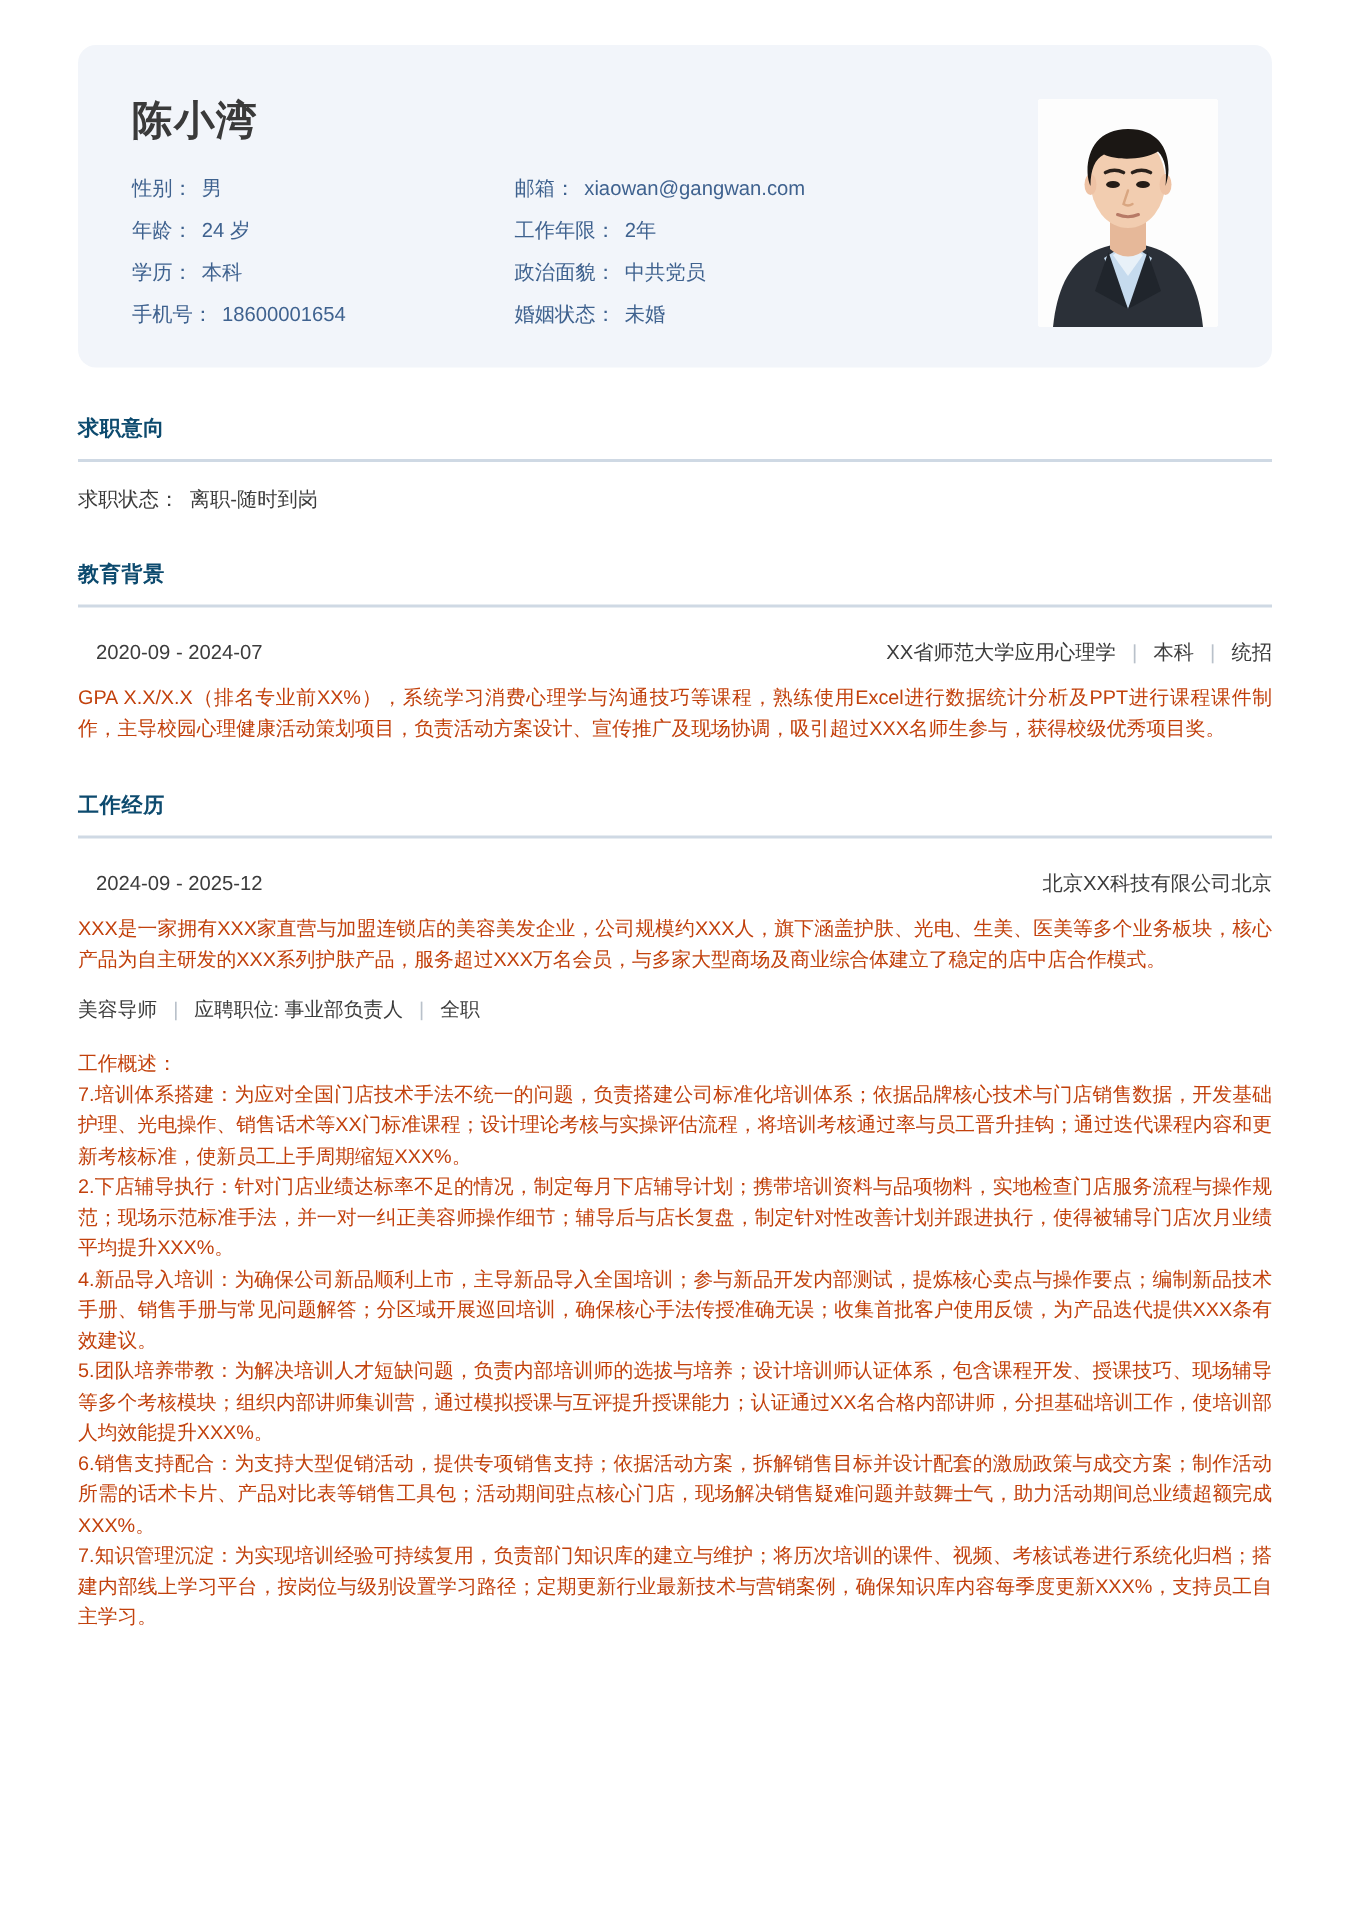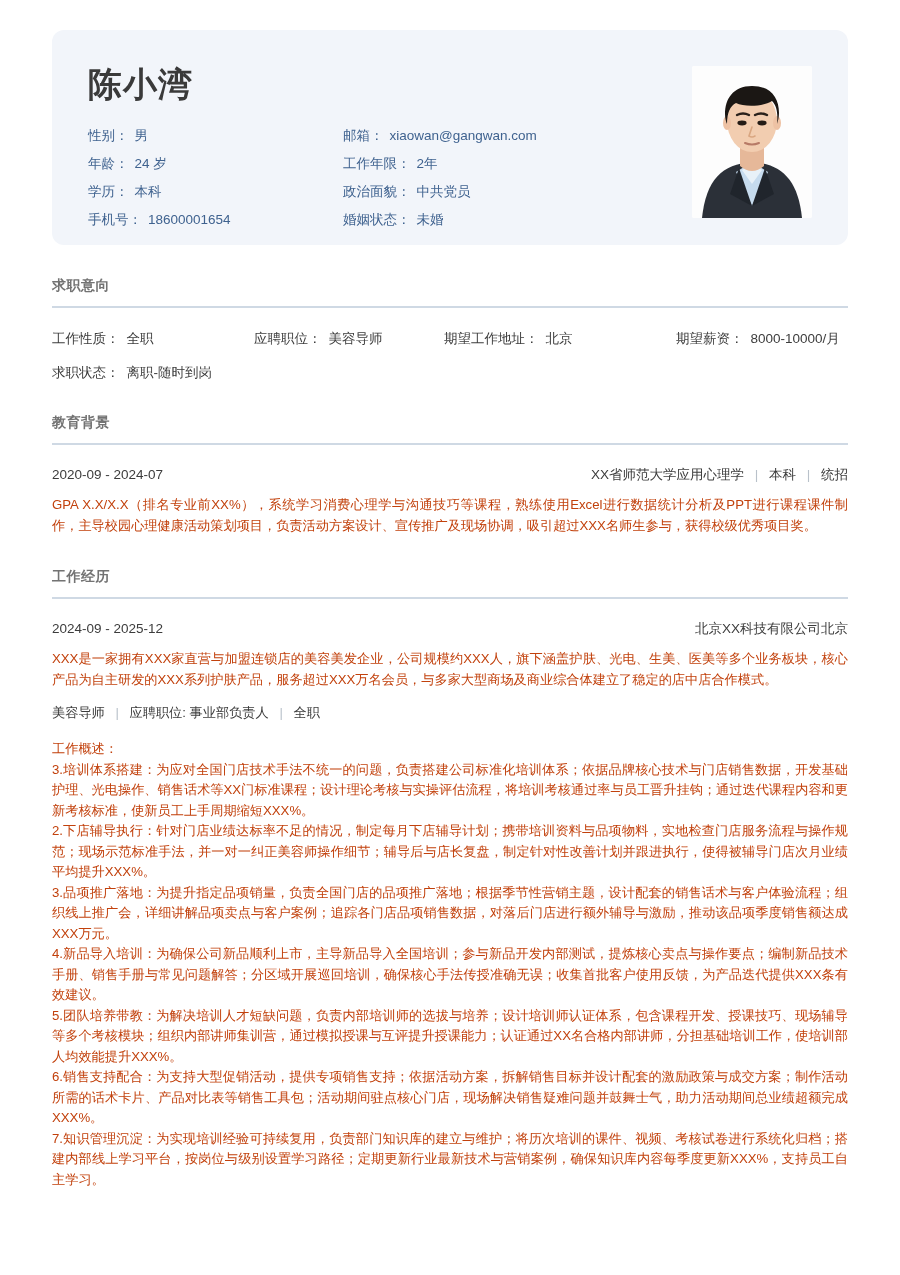--- a/index.html
+++ b/index.html
@@ -14,21 +14,21 @@
   
   .header-card {
     margin: 30px 52px 0 52px;
     background: #f2f5fa;
     border-radius: 12px;
     padding: 32px 36px 30px 36px;
     position: relative;
     height: 215px;
   }
   .name {
-    font-size: 34px;
+    font-size: 27px;
     font-weight: bold;
     color: #3a3a3a;
     letter-spacing: 1px;
     margin-bottom: 20px;
   }
   .info-grid {
     display: grid;
     grid-template-columns: 255px auto;
     row-gap: 12px;
     width: 600px;
@@ -52,21 +52,21 @@
     overflow: hidden;
     background: #ffffff;
   }
   .photo svg { display: block; width: 120px; height: 152px; }
 
   
   .section { margin: 0 52px; }
   .section-title {
     font-size: 14px;
     font-weight: bold;
-    color: #737373;
+    color: #0c4a6e;
     letter-spacing: 0.5px;
     margin-top: 32px;
   }
   .divider {
     height: 2px;
     background: #cfd9e4;
     margin-top: 11px;
   }
 
   
@@ -87,21 +87,21 @@
 
   
   .entry-head {
     display: flex;
     align-items: baseline;
     font-size: 13.5px;
     color: #3c3c3c;
     margin-top: 21px;
     line-height: 18px;
   }
-  .entry-date { width: 330px; flex: 0 0 330px; }
+  .entry-date { width: 330px; flex: 0 0 330px; margin-left: 12px; }
   .entry-mid { flex: 1 1 auto; text-align: right; }
   .entry-right { flex: 0 0 auto; text-align: right; white-space: nowrap; }
   .tag-sep { color: #b9c1ca; margin: 0 7px; }
 
   .entry-body {
     font-size: 13.2px;
     color: #c2410c;
     line-height: 20.5px;
     margin-top: 11px;
     text-align: justify;
@@ -183,34 +183,20 @@
 
       <path d="M53 77 q7 3 14 0" stroke="#b77a66" stroke-width="2" fill="none" stroke-linecap="round"></path>
     </svg>
   </div>
 </div>
 
 <div class="section">
   <div class="section-title">求职意向</div>
   <div class="divider"></div>
 
-  <div class="intent-row">
-    <div class="intent-cell">
-      <span class="intent-k">工作性质：</span><span class="intent-v">全职</span>
-    </div>
-    <div class="intent-cell">
-      <span class="intent-k">应聘职位：</span><span class="intent-v">美容导师</span>
-    </div>
-    <div class="intent-cell">
-      <span class="intent-k">期望工作地址：</span><span class="intent-v">北京</span>
-    </div>
-    <div class="intent-cell">
-      <span class="intent-k">期望薪资：</span><span class="intent-v">8000-10000/月</span>
-    </div>
-  </div>
 
   <div class="intent-row intent-row2">
     <div class="intent-cell">
       <span class="intent-k">求职状态：</span><span class="intent-v">离职-随时到岗</span>
     </div>
   </div>
 </div>
 
 <div class="section">
   <div class="section-title">教育背景</div>
@@ -246,23 +232,22 @@
   <div class="meta-line">
     <span>美容导师</span>
     <span class="tag-sep">|</span>
     <span>应聘职位: 事业部负责人</span>
     <span class="tag-sep">|</span>
     <span>全职</span>
   </div>
 
   <div class="entry-body block-gap">
     <p class="para">工作概述：</p>
-    <p class="para">3.培训体系搭建：为应对全国门店技术手法不统一的问题，负责搭建公司标准化培训体系；依据品牌核心技术与门店销售数据，开发基础护理、光电操作、销售话术等XX门标准课程；设计理论考核与实操评估流程，将培训考核通过率与员工晋升挂钩；通过迭代课程内容和更新考核标准，使新员工上手周期缩短XXX%。</p>
+    <p class="para">7.培训体系搭建：为应对全国门店技术手法不统一的问题，负责搭建公司标准化培训体系；依据品牌核心技术与门店销售数据，开发基础护理、光电操作、销售话术等XX门标准课程；设计理论考核与实操评估流程，将培训考核通过率与员工晋升挂钩；通过迭代课程内容和更新考核标准，使新员工上手周期缩短XXX%。</p>
     <p class="para">2.下店辅导执行：针对门店业绩达标率不足的情况，制定每月下店辅导计划；携带培训资料与品项物料，实地检查门店服务流程与操作规范；现场示范标准手法，并一对一纠正美容师操作细节；辅导后与店长复盘，制定针对性改善计划并跟进执行，使得被辅导门店次月业绩平均提升XXX%。</p>
-    <p class="para">3.品项推广落地：为提升指定品项销量，负责全国门店的品项推广落地；根据季节性营销主题，设计配套的销售话术与客户体验流程；组织线上推广会，详细讲解品项卖点与客户案例；追踪各门店品项销售数据，对落后门店进行额外辅导与激励，推动该品项季度销售额达成XXX万元。</p>
     <p class="para">4.新品导入培训：为确保公司新品顺利上市，主导新品导入全国培训；参与新品开发内部测试，提炼核心卖点与操作要点；编制新品技术手册、销售手册与常见问题解答；分区域开展巡回培训，确保核心手法传授准确无误；收集首批客户使用反馈，为产品迭代提供XXX条有效建议。</p>
     <p class="para">5.团队培养带教：为解决培训人才短缺问题，负责内部培训师的选拔与培养；设计培训师认证体系，包含课程开发、授课技巧、现场辅导等多个考核模块；组织内部讲师集训营，通过模拟授课与互评提升授课能力；认证通过XX名合格内部讲师，分担基础培训工作，使培训部人均效能提升XXX%。</p>
     <p class="para">6.销售支持配合：为支持大型促销活动，提供专项销售支持；依据活动方案，拆解销售目标并设计配套的激励政策与成交方案；制作活动所需的话术卡片、产品对比表等销售工具包；活动期间驻点核心门店，现场解决销售疑难问题并鼓舞士气，助力活动期间总业绩超额完成XXX%。</p>
     <p class="para">7.知识管理沉淀：为实现培训经验可持续复用，负责部门知识库的建立与维护；将历次培训的课件、视频、考核试卷进行系统化归档；搭建内部线上学习平台，按岗位与级别设置学习路径；定期更新行业最新技术与营销案例，确保知识库内容每季度更新XXX%，支持员工自主学习。</p>
   </div>
 
   <div class="spacer"></div>
 
 </div>
 

